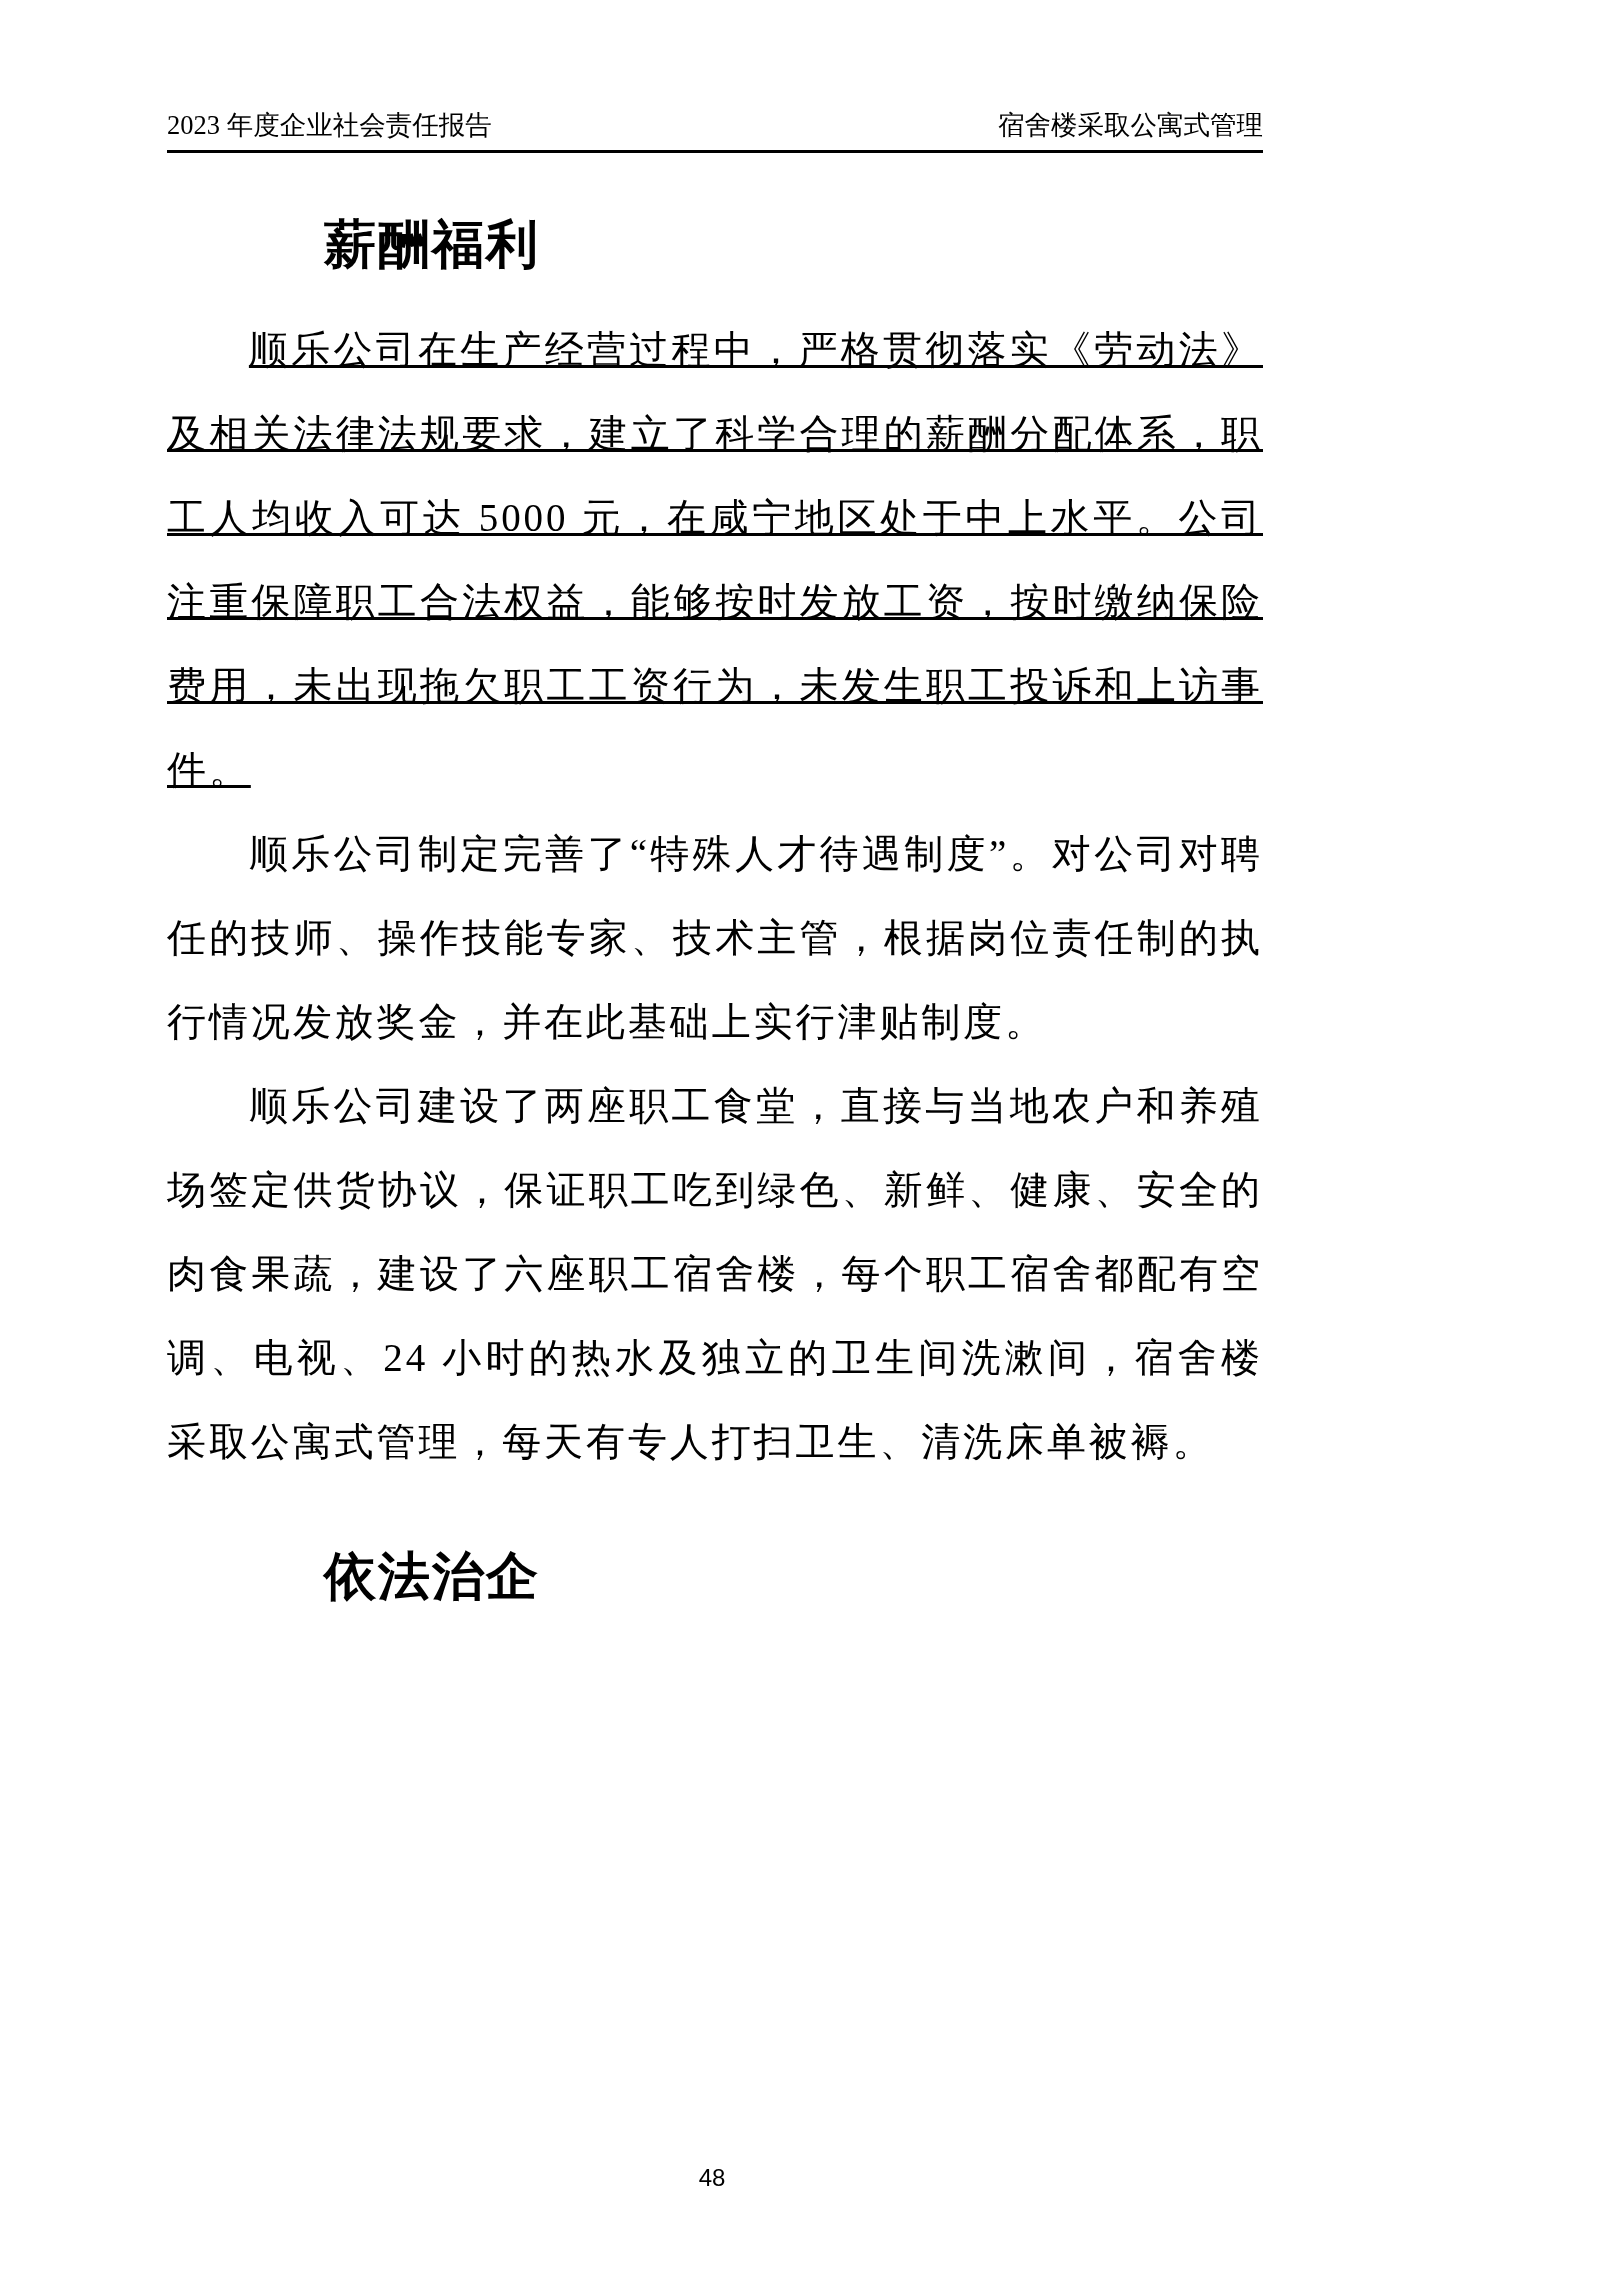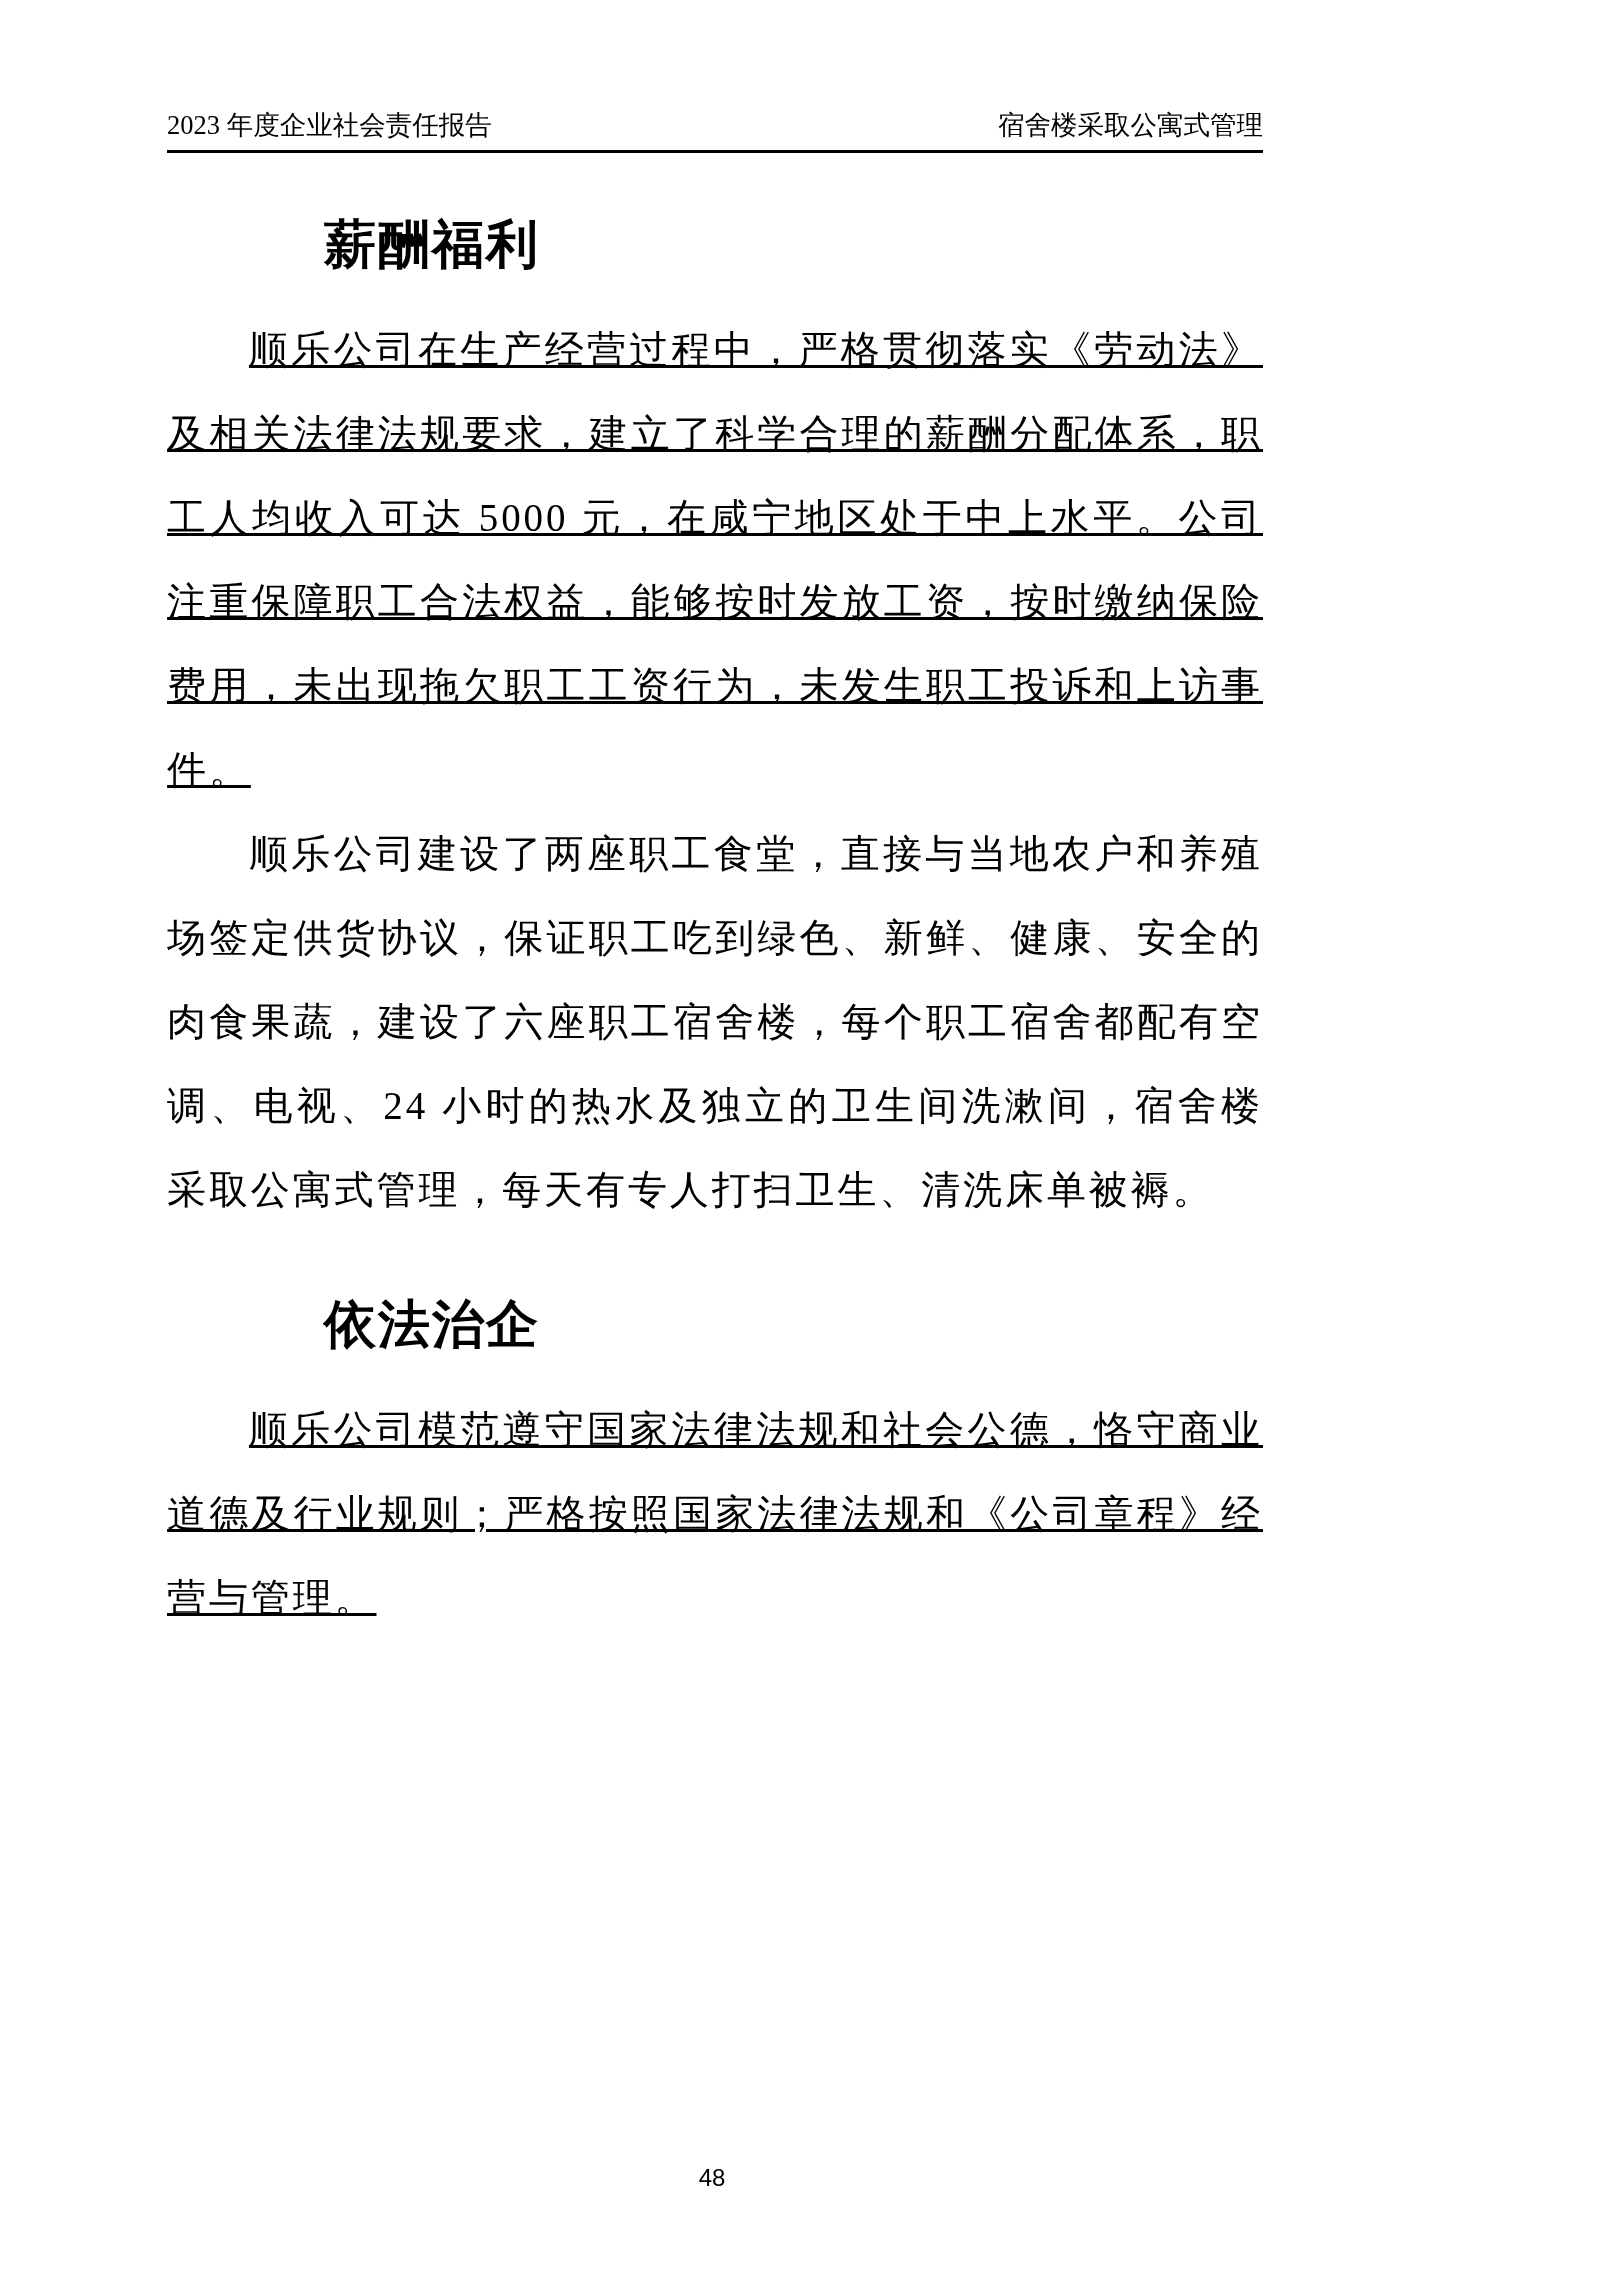--- a/index.html
+++ b/index.html
@@ -72,27 +72,27 @@
 
     <div class="page-header">
       <span>2023 年度企业社会责任报告</span>
       <span>宿舍楼采取公寓式管理</span>
     </div>
 
     <div class="section-heading">薪酬福利</div>
 
     <p class="body-par first">顺乐公司在生产经营过程中，严格贯彻落实《劳动法》及相关法律法规要求，建立了科学合理的薪酬分配体系，职工人均收入可达 5000 元，在咸宁地区处于中上水平。公司注重保障职工合法权益，能够按时发放工资，按时缴纳保险费用，未出现拖欠职工工资行为，未发生职工投诉和上访事件。</p>
 
+    <p class="body-par">顺乐公司制定完善了“特殊人才待遇制度”。对公司对聘任的技师、操作技能专家、技术主管，根据岗位责任制的执行情况发放奖金，并在此基础上实行津贴制度。</p>
 
     <p class="body-par">顺乐公司建设了两座职工食堂，直接与当地农户和养殖场签定供货协议，保证职工吃到绿色、新鲜、健康、安全的肉食果蔬，建设了六座职工宿舍楼，每个职工宿舍都配有空调、电视、24 小时的热水及独立的卫生间洗漱间，宿舍楼采取公寓式管理，每天有专人打扫卫生、清洗床单被褥。</p>
 
 
     <div class="section-heading second">依法治企</div>
 
-    <p class="body-par first">顺乐公司模范遵守国家法律法规和社会公德，恪守商业道德及行业规则；严格按照国家法律法规和《公司章程》经营与管理。</p>
 
   </div>
 
   <div class="page-footer">
     <span>48</span>
   </div>
 </div>
 
 
 </body></html>

